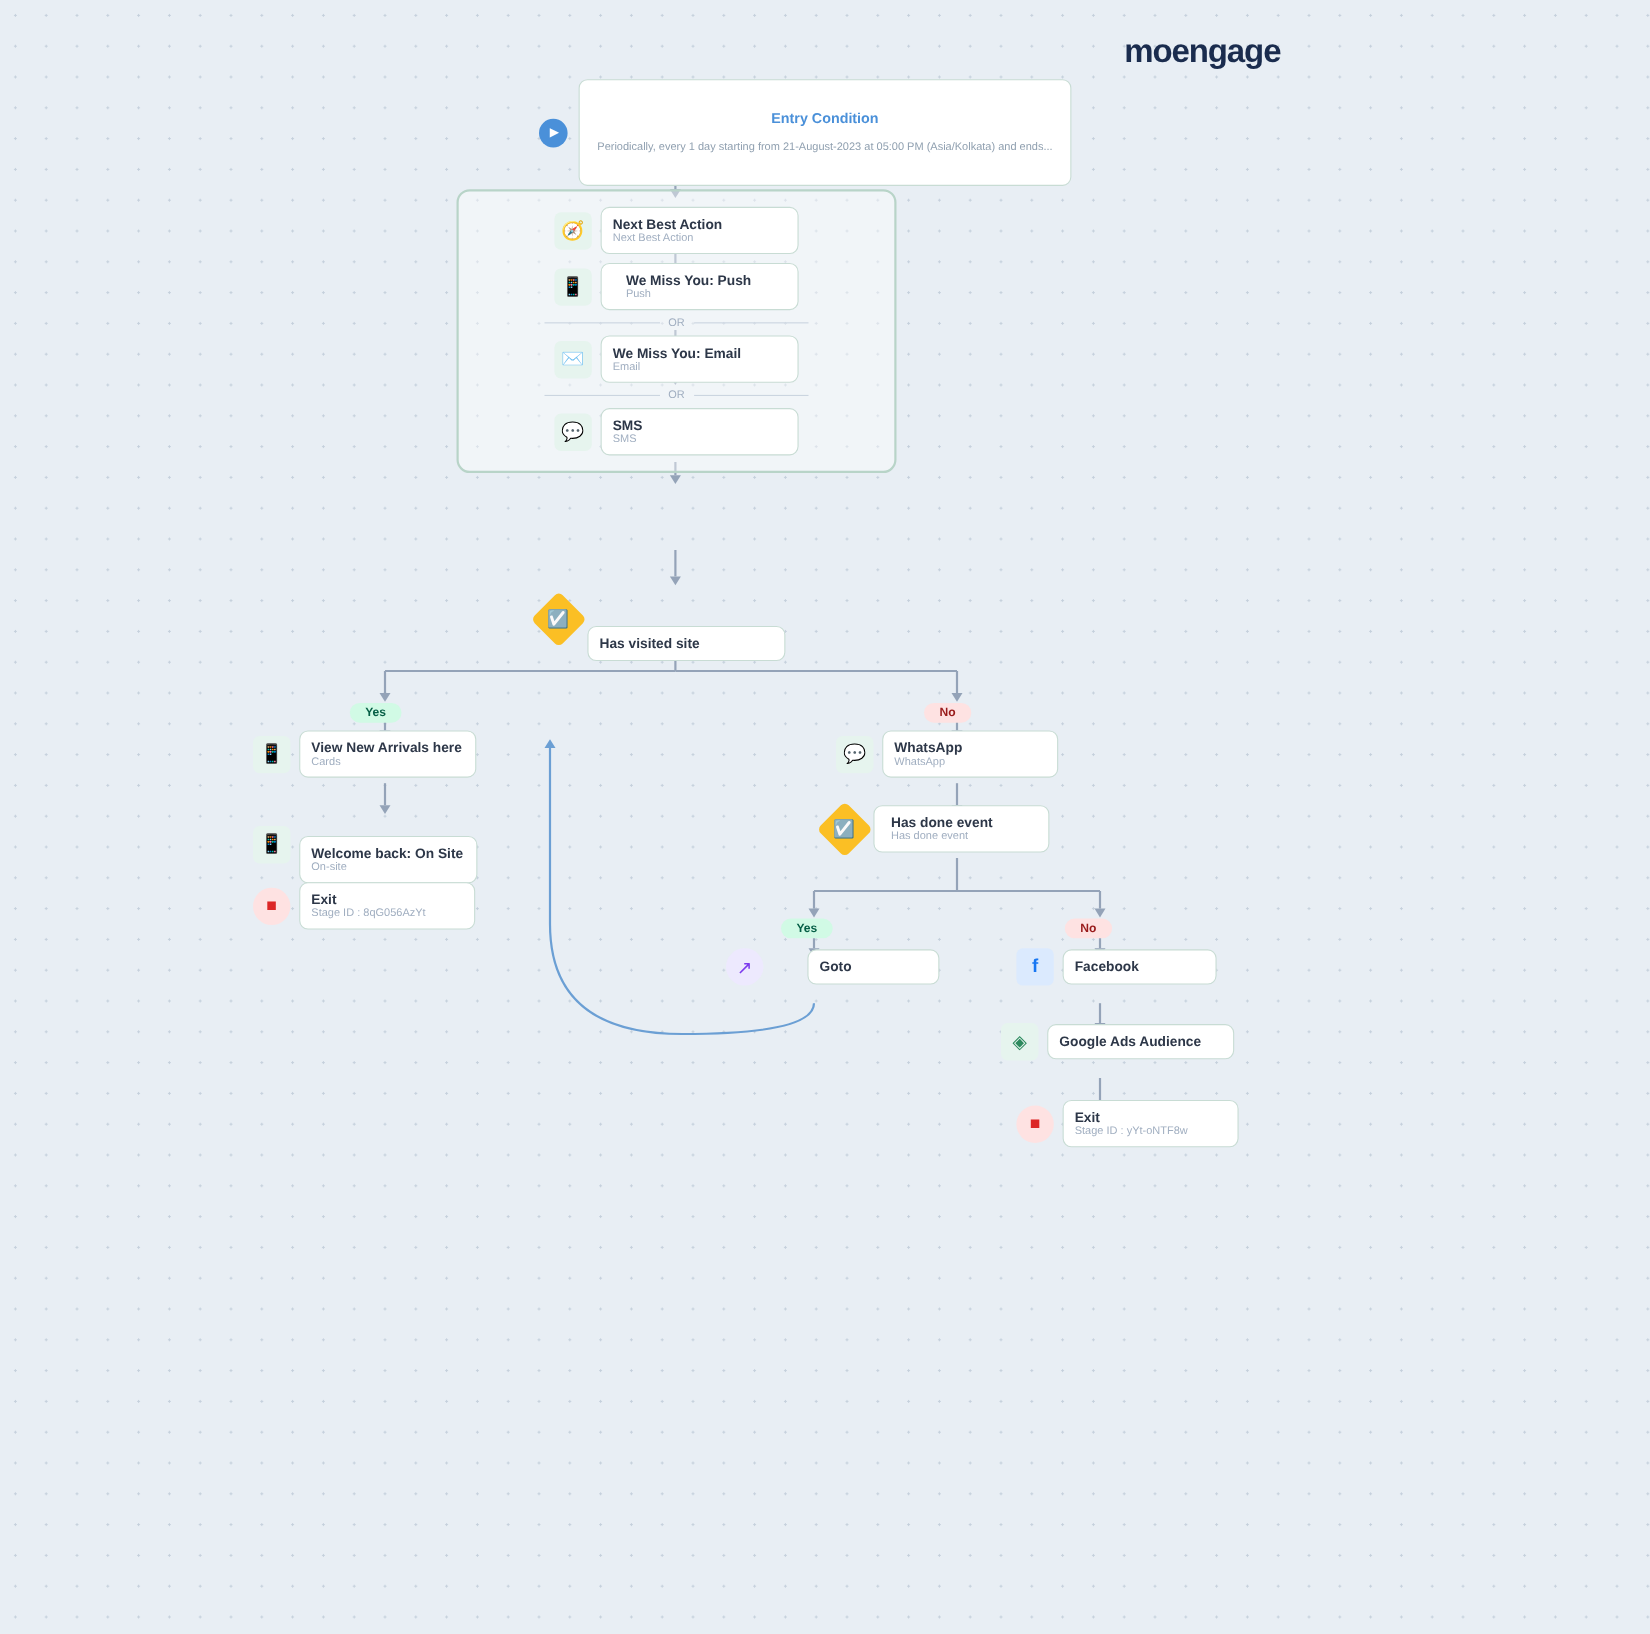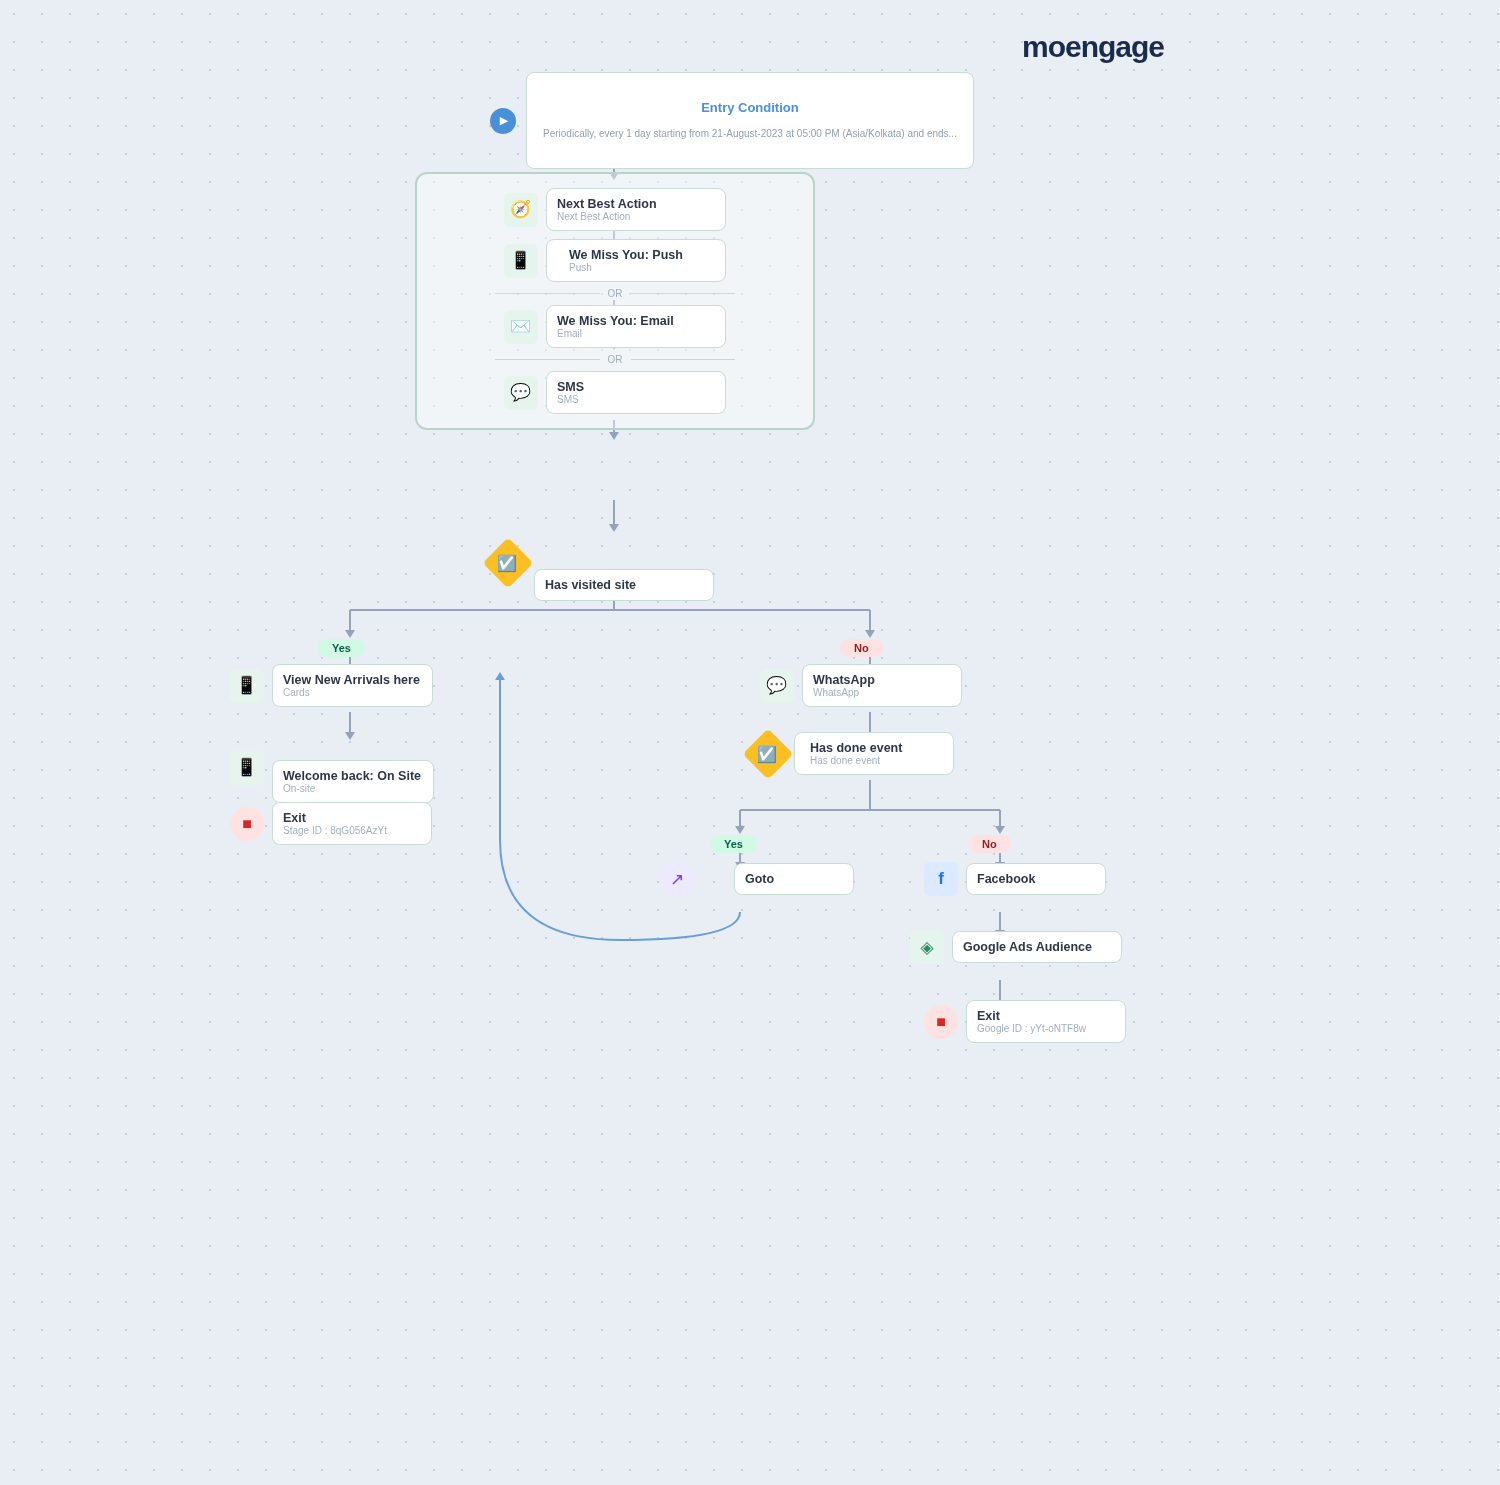--- a/index.html
+++ b/index.html
@@ -343,18 +343,18 @@
     </div>
   </div>
 
   <div class="abs-node" style="left:924px; top:1000px; display:flex; align-items:center; gap:8px;">
     <div class="icon-box" style="background:#fee2e2; border-radius:50%;">
       <span style="font-size:16px; color:#dc2626;">■</span>
     </div>
     <div class="node-card" style="min-width:160px;">
       <div class="texts">
         <div class="title">Exit</div>
-        <div class="subtitle">Google ID : yYt-oNTF8w</div>
+        <div class="subtitle">Stage ID : yYt-oNTF8w</div>
       </div>
     </div>
   </div>
 
 </div>
 
 </body></html>

